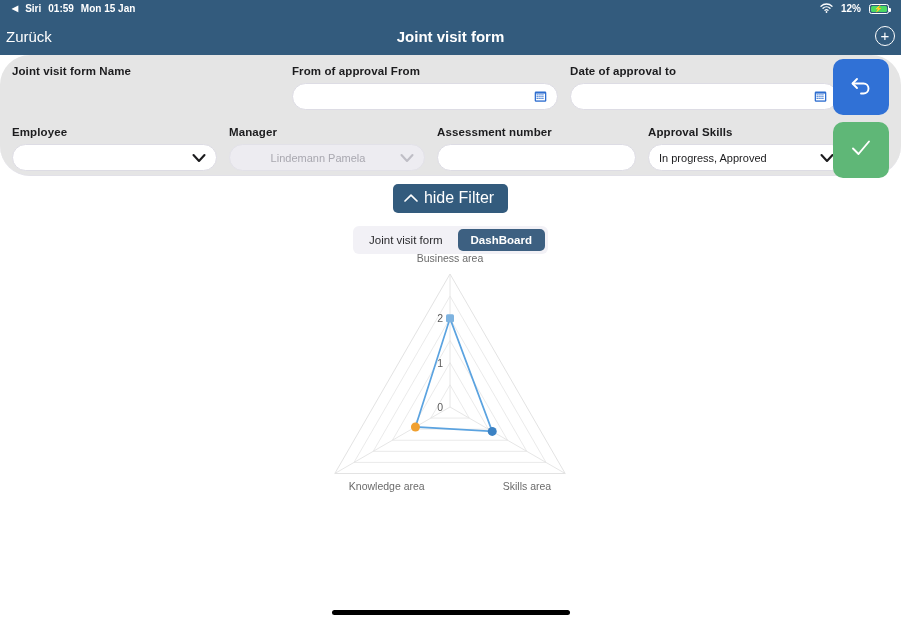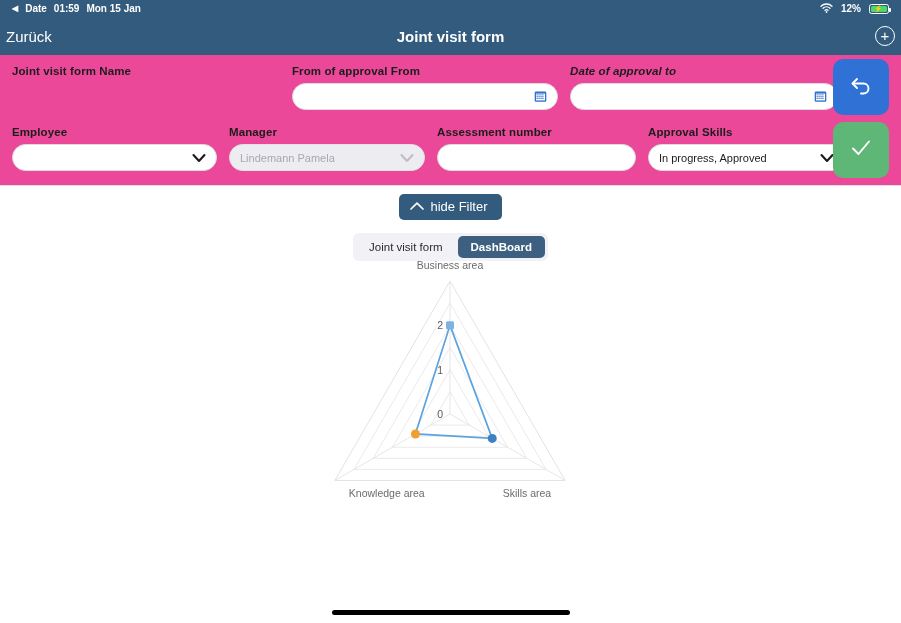--- a/index.html
+++ b/index.html
@@ -44,69 +44,69 @@
     font-size: 15px; font-weight: 700; pointer-events: none;
   }
   #nav-add {
     margin-left: auto; width: 20px; height: 20px; border-radius: 50%;
     border: 1.4px solid #ffffff; display: flex; align-items: center;
     justify-content: center; font-size: 15px; line-height: 0;
     cursor: pointer; z-index: 2;
   }
   
   #filter-panel {
-    background: #ec4899; padding: 10px 12px 14px 12px;
-    position: relative; border-bottom: 1px solid #e2e1e8;
+    background: #e5e5e5; padding: 10px 12px 4px 12px;
+    position: relative; border-bottom: 1px solid #e2e1e8; border-radius: 30px;
   }
   .filter-row { display: flex; gap: 12px; }
   .filter-row + .filter-row { margin-top: 16px; }
   .field { display: flex; flex-direction: column; }
   .field-label {
     font-size: 11.5px; font-weight: 700; color: #1c1c1e;
     margin-bottom: 6px; letter-spacing: .1px;
   }
   .control {
     height: 27px; background: #ffffff; border: 1px solid #dddce4;
     border-radius: 13.5px; display: flex; align-items: center;
     padding: 0 10px; font-size: 11px; color: #1c1c1e; position: relative;
   }
   .control.disabled { background: #edecf1; border-color: #e2e1e8; color: #a9a8b0; }
   .control .value { flex: 1; overflow: hidden; white-space: nowrap; text-overflow: ellipsis; }
   .control .value.tiny { font-size: 7.5px; letter-spacing: .1px; }
-  .control .value.ph { color: #a9a8b0; }
+  .control .value.ph { color: #a9a8b0; text-align: center; }
   .chev {
     width: 14px; height: 14px; flex: none; margin-left: 4px;
     display: flex; align-items: center; justify-content: center;
   }
   .chev svg { display: block; }
   .cal-icon { width: 13px; height: 13px; flex: none; margin-left: 4px; }
   
   .w-name { width: 268px; }
   .w-from { width: 266px; }
-  .w-to   { width: 268px; font-style: italic; }
+  .w-to   { width: 268px; }
   
   .w-emp  { width: 205px; }
   .w-mgr  { width: 196px; }
   .w-asm  { width: 199px; }
   .w-apr  { width: 197px; }
   
   #side-actions {
     position: absolute; right: 12px; top: 4px;
     display: flex; flex-direction: column; gap: 7px;
   }
   .side-btn {
     width: 56px; height: 56px; border-radius: 10px;
     display: flex; align-items: center; justify-content: center; cursor: pointer;
   }
   #btn-undo { background: #3071d6; }
   #btn-confirm { background: #5fb777; }
   
   #hide-filter-wrap { display: flex; justify-content: center; margin-top: 8px; }
   #hide-filter-btn {
-    background: #335b7d; color: #ffffff; font-size: 13px;
+    background: #335b7d; color: #ffffff; font-size: 16px;
     border-radius: 5px; padding: 5px 14px 6px 10px;
     display: inline-flex; align-items: center; gap: 5px; cursor: pointer;
   }
   
   #tabs-wrap { display: flex; justify-content: center; margin-top: 13px; }
   #tabs {
     background: #f2f1f6; border-radius: 6px; padding: 3px;
     display: inline-flex; gap: 2px;
   }
   .tab {
@@ -122,21 +122,21 @@
     position: absolute; bottom: 8px; left: 50%; transform: translateX(-50%);
     width: 238px; height: 5px; background: #000000; border-radius: 3px;
   }
 </style>
 </head>
 <body>
 
 <div id="status-bar">
   <div id="status-left">
     <span class="tri-left">◀</span>
-    <span>Date</span>
+    <span>Siri</span>
     <span>01:59</span>
     <span>Mon 15 Jan</span>
   </div>
   <div id="status-right">
     <span class="wifi-icon">
       <svg width="13" height="10" viewBox="0 0 13 10" fill="none">
         <path d="M1 3.2 A8 8 0 0 1 12 3.2" stroke="#fff" stroke-width="1.3" stroke-linecap="round"></path>
         <path d="M3 5.3 A5 5 0 0 1 10 5.3" stroke="#fff" stroke-width="1.3" stroke-linecap="round"></path>
         <path d="M5 7.3 A2.3 2.3 0 0 1 8 7.3" stroke="#fff" stroke-width="1.3" stroke-linecap="round"></path>
         <circle cx="6.5" cy="9" r="0.9" fill="#fff"></circle>

